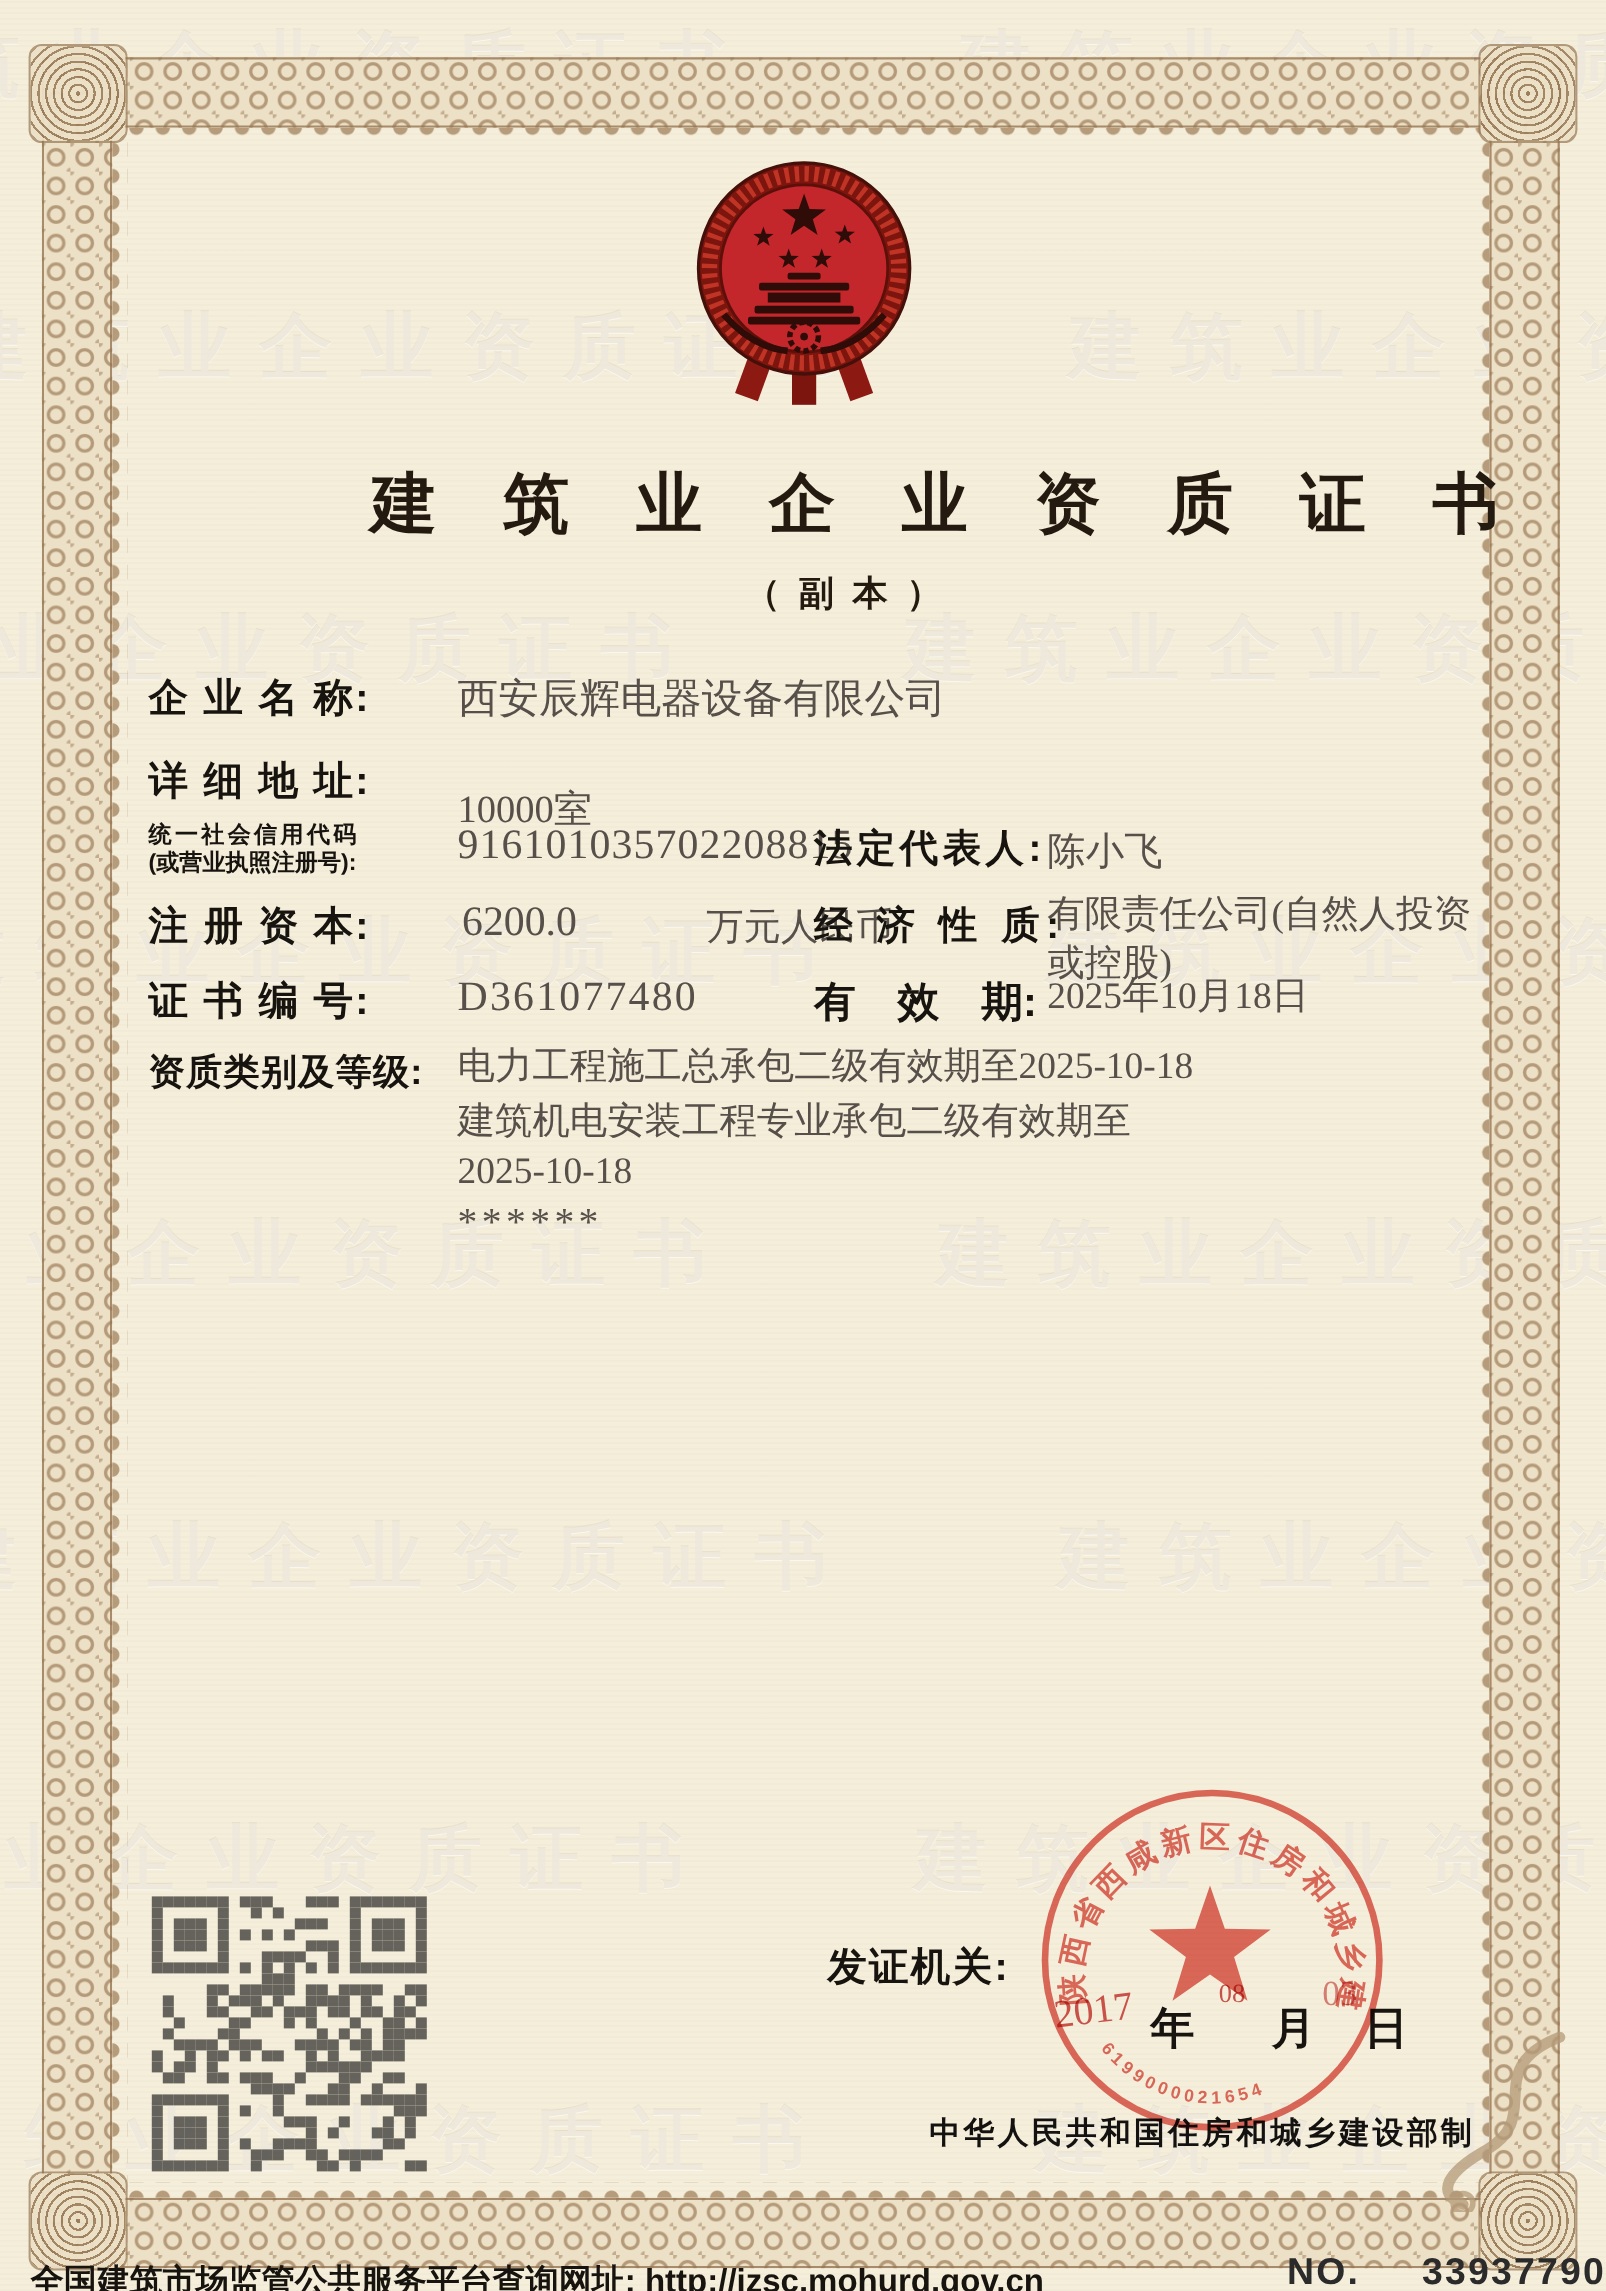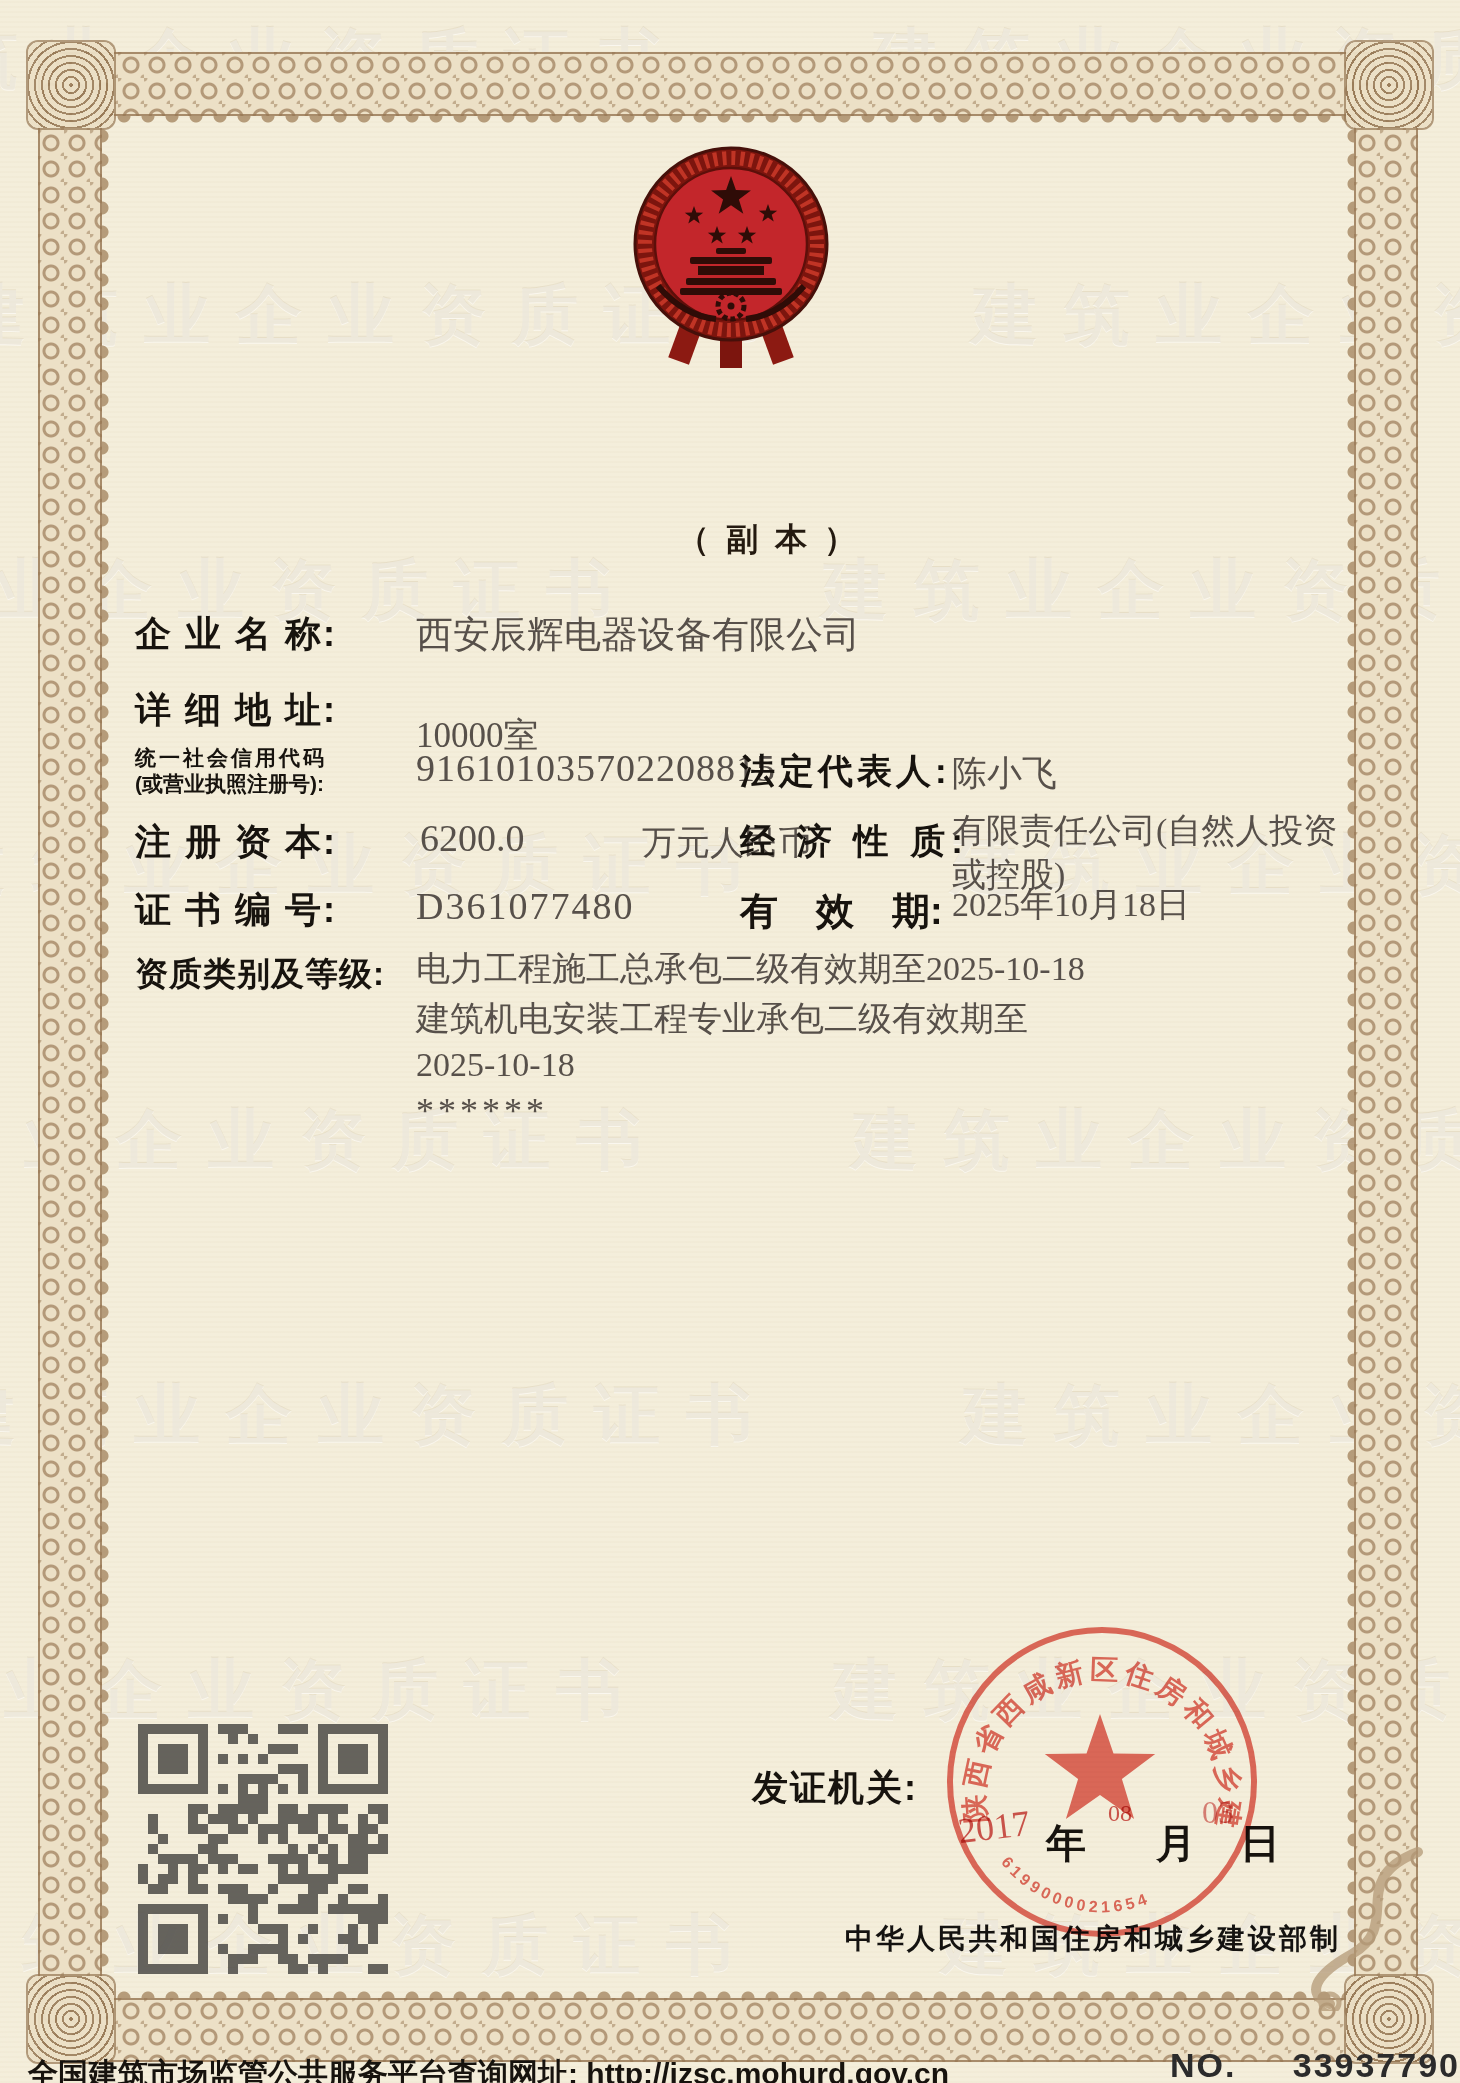--- a/index.html
+++ b/index.html
@@ -113,20 +113,21 @@
       <rect x="52" y="148" width="102" height="7" rx="2"></rect>
     </g>
     <g>
       <circle cx="103" cy="166" r="13" fill="none" stroke="#2f0c07" stroke-width="5" stroke-dasharray="5 3"></circle>
       <circle cx="103" cy="166" r="3.5" fill="#2f0c07"></circle>
       <path d="M30 146 Q56 176 88 179" fill="none" stroke="#2f0c07" stroke-width="6"></path>
       <path d="M176 146 Q150 176 118 179" fill="none" stroke="#2f0c07" stroke-width="6"></path>
     </g>
   </svg>
 
+  <div class="title">建 筑 业 企 业 资 质 证 书</div>
   <div class="subtitle">（ 副 本 ）</div>
 
   <div class="lbl" style="left:135px;top:610px;font-size:36px;letter-spacing:2px">企 业 名 称:</div>
   <div class="val" style="left:416px;top:610px;font-size:37px">西安辰辉电器设备有限公司</div>
 
   <div class="lbl" style="left:135px;top:686px;font-size:36px;letter-spacing:2px">详 细 地 址:</div>
   <div class="val" style="left:416px;top:712px;font-size:35px">10000室</div>
 
   <div class="lbl" style="left:135px;top:744px;font-size:21px;letter-spacing:3px">统一社会信用代码</div>
   <div class="lbl" style="left:135px;top:770px;font-size:21px">(或营业执照注册号):</div>

